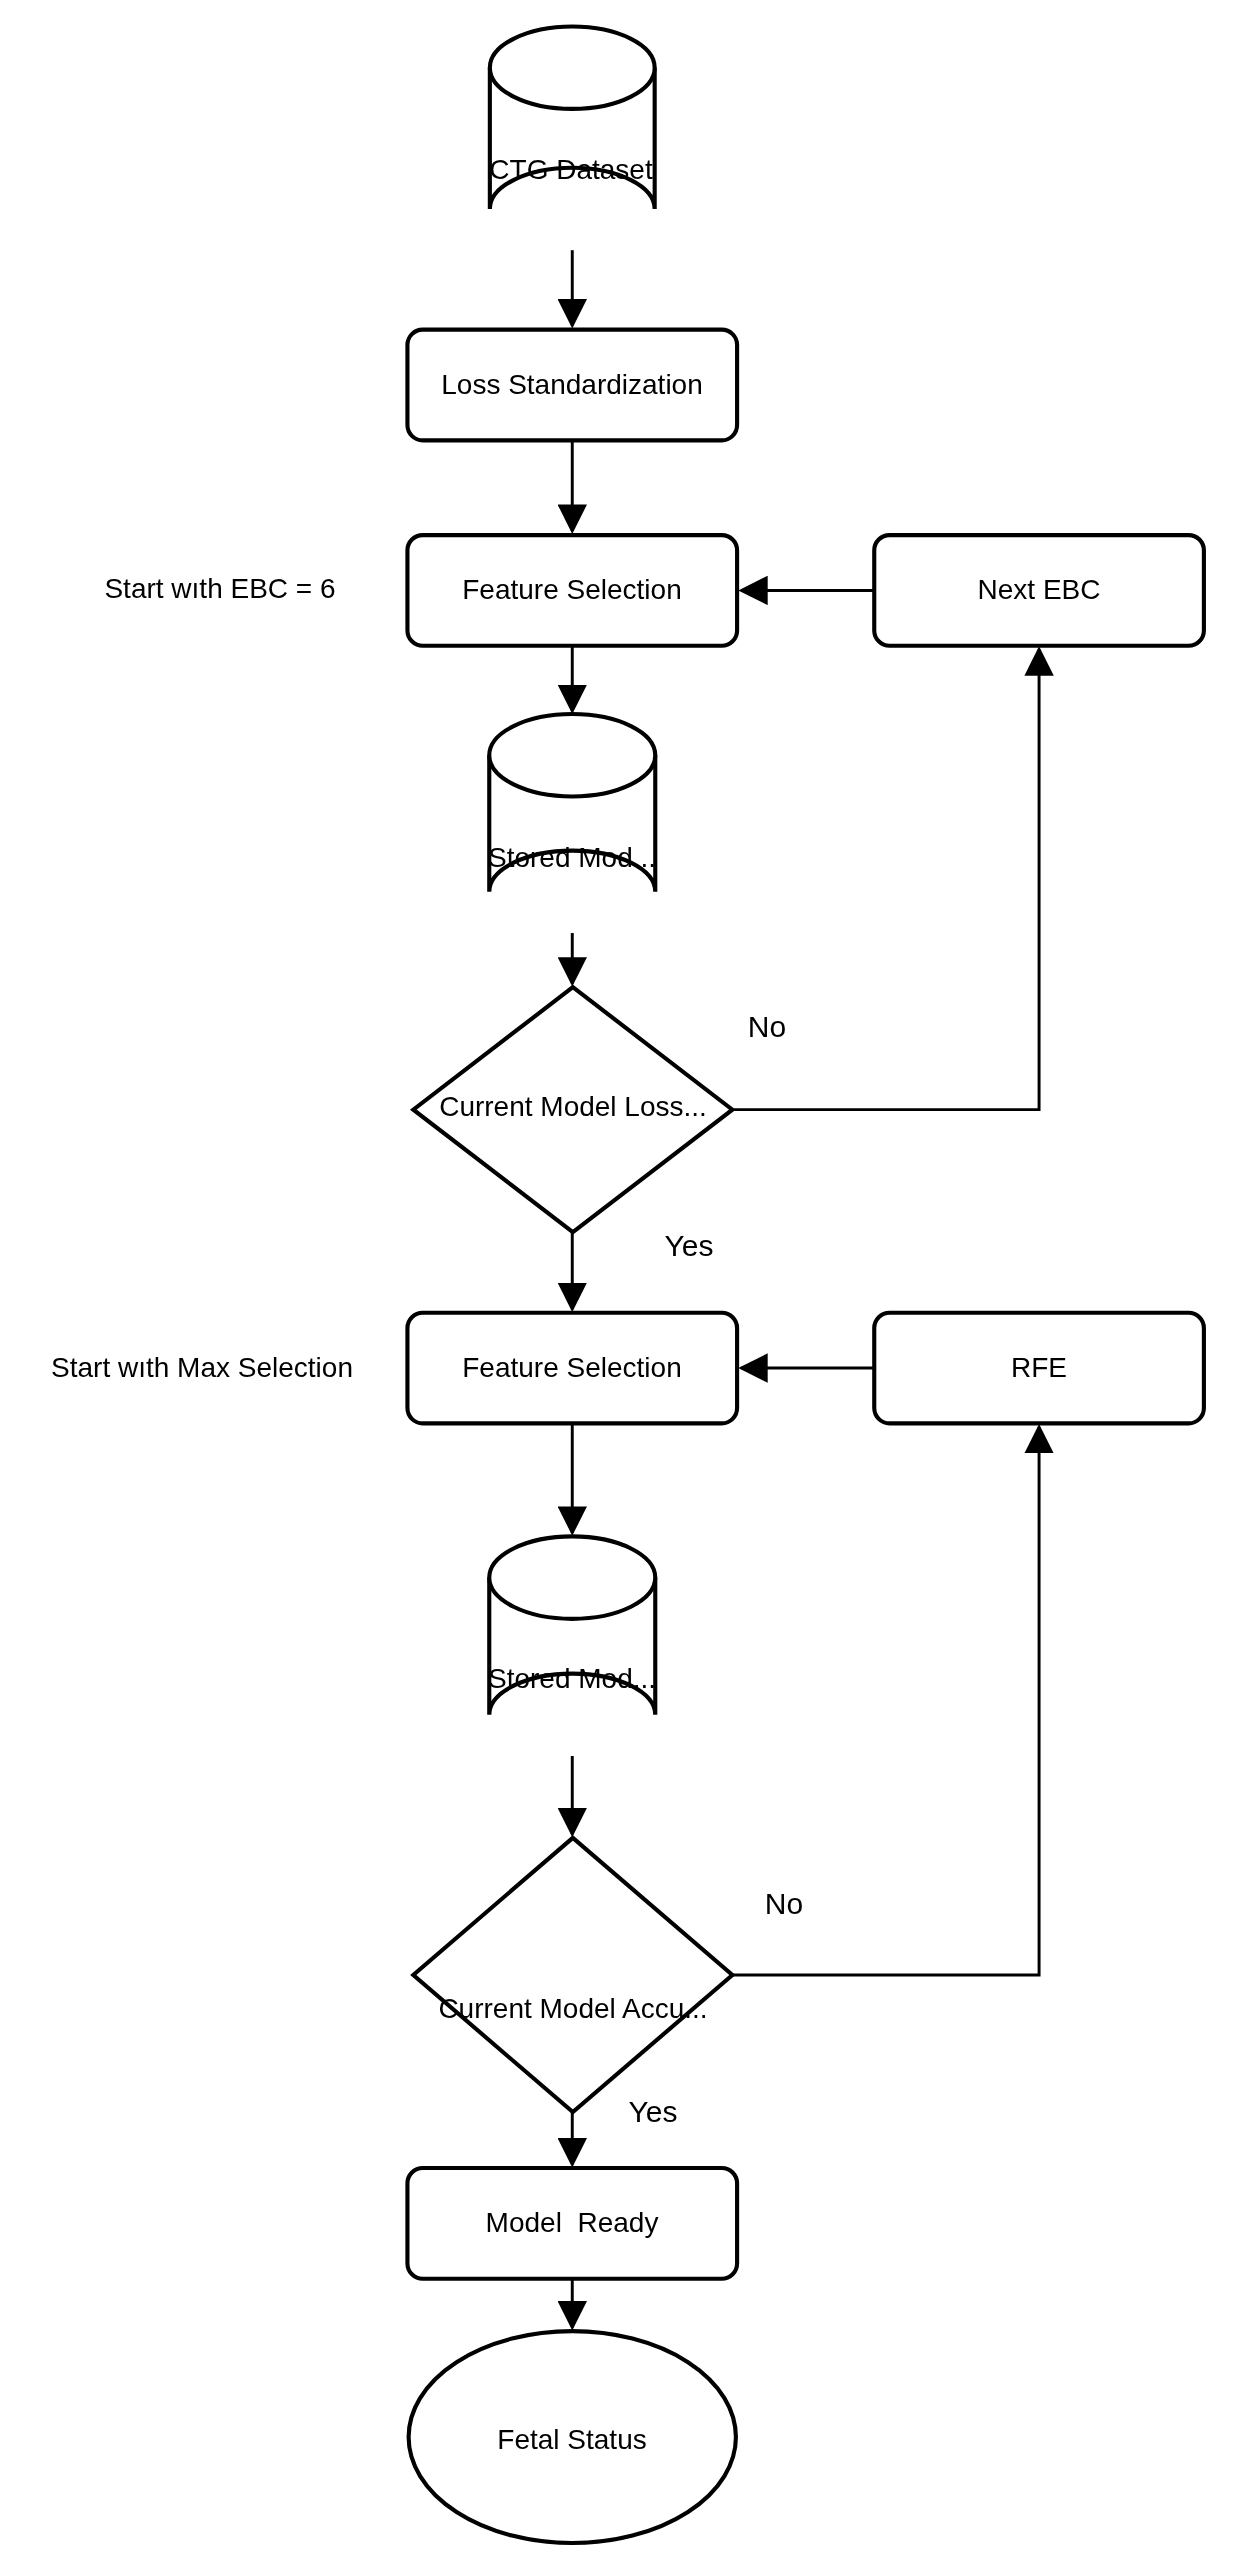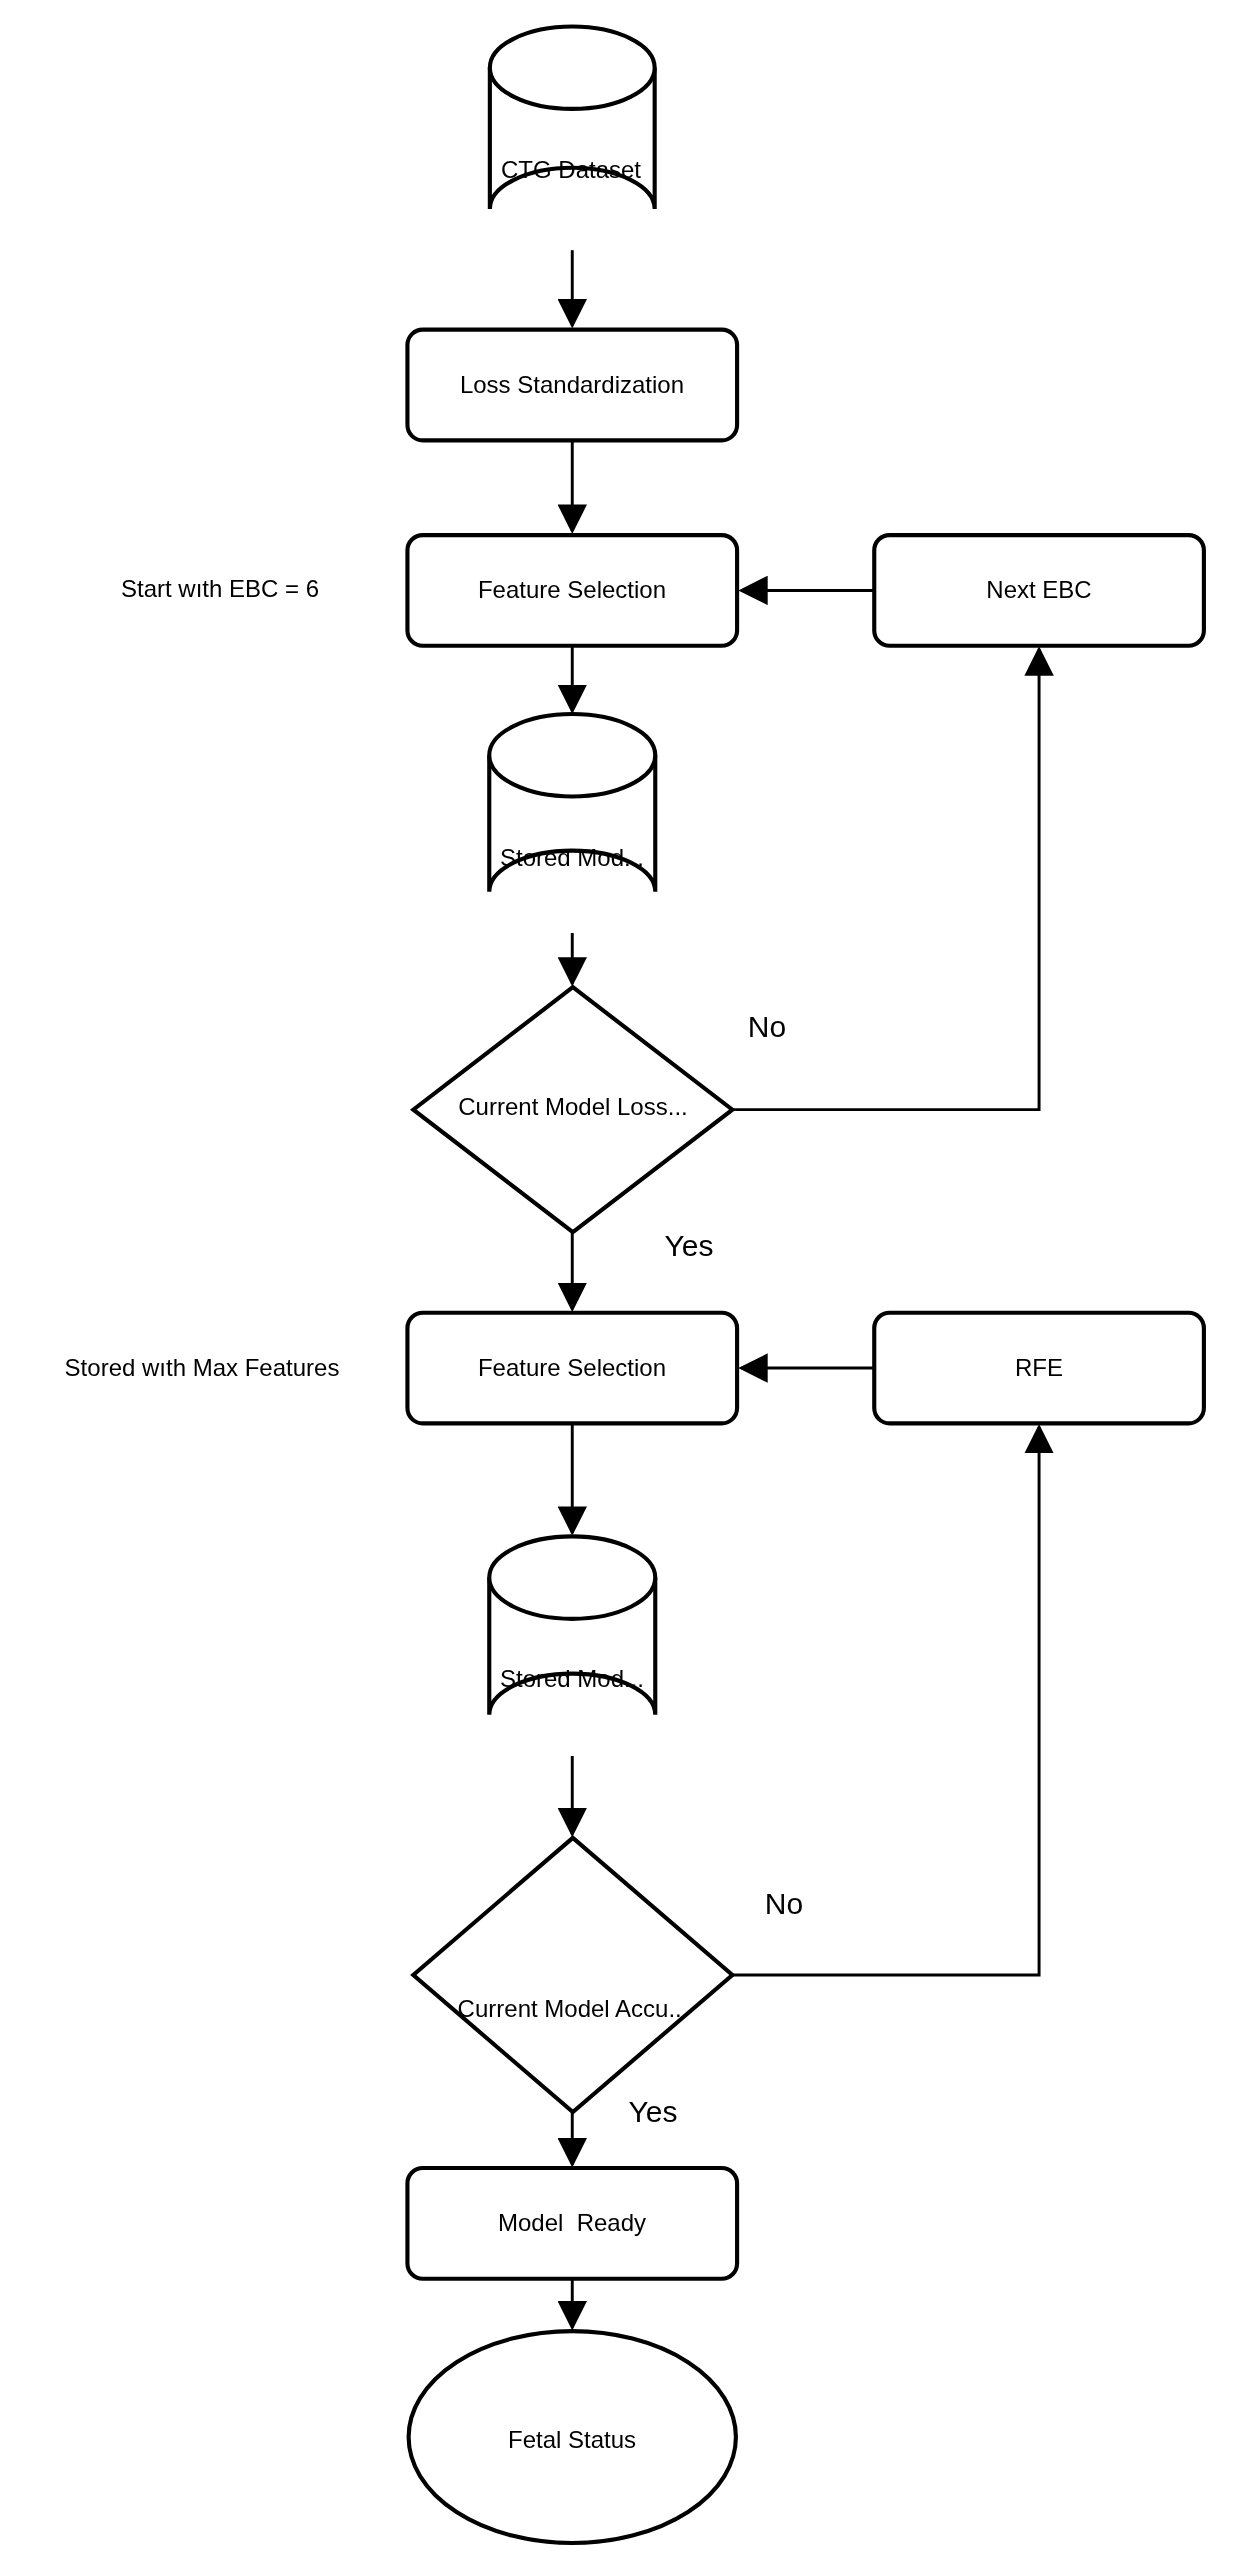--- a/index.html
+++ b/index.html
@@ -17,21 +17,21 @@
     overflow: hidden;
   }
   .canvas svg {
     position: absolute;
     left: 0;
     top: 0;
   }
   .lbl {
     position: absolute;
     transform: translate(-50%, -50%);
-    font-size: 24px;
+    font-size: 28px;
     line-height: 1.2;
     white-space: pre;
     color: #000000;
     text-align: center;
   }
   .lbl.small {
     font-size: 30px;
   }
 </style>
 </head>
@@ -118,21 +118,21 @@
   <div class="lbl" style="left:572px; top:1679px;">Stored Mod...</div>
 
   <div class="lbl" style="left:573px; top:1973px;margin-top:36px;">Current Model Accu...</div>
 
   <div class="lbl" style="left:572px; top:2223px;">Model  Ready</div>
 
   <div class="lbl" style="left:572px; top:2440px;">Fetal Status</div>
 
   <div class="lbl" style="left:220px; top:589px;">Start wıth EBC = 6</div>
 
-  <div class="lbl" style="left:202px; top:1368px;">Stored wıth Max Features</div>
+  <div class="lbl" style="left:202px; top:1368px;">Start wıth Max Selection</div>
 
   <div class="lbl small" style="left:767px; top:1027px;">No</div>
 
   <div class="lbl small" style="left:689px; top:1246px;">Yes</div>
 
   <div class="lbl small" style="left:784px; top:1904px;">No</div>
 
   <div class="lbl small" style="left:653px; top:2112px;">Yes</div>
 
 </div>

